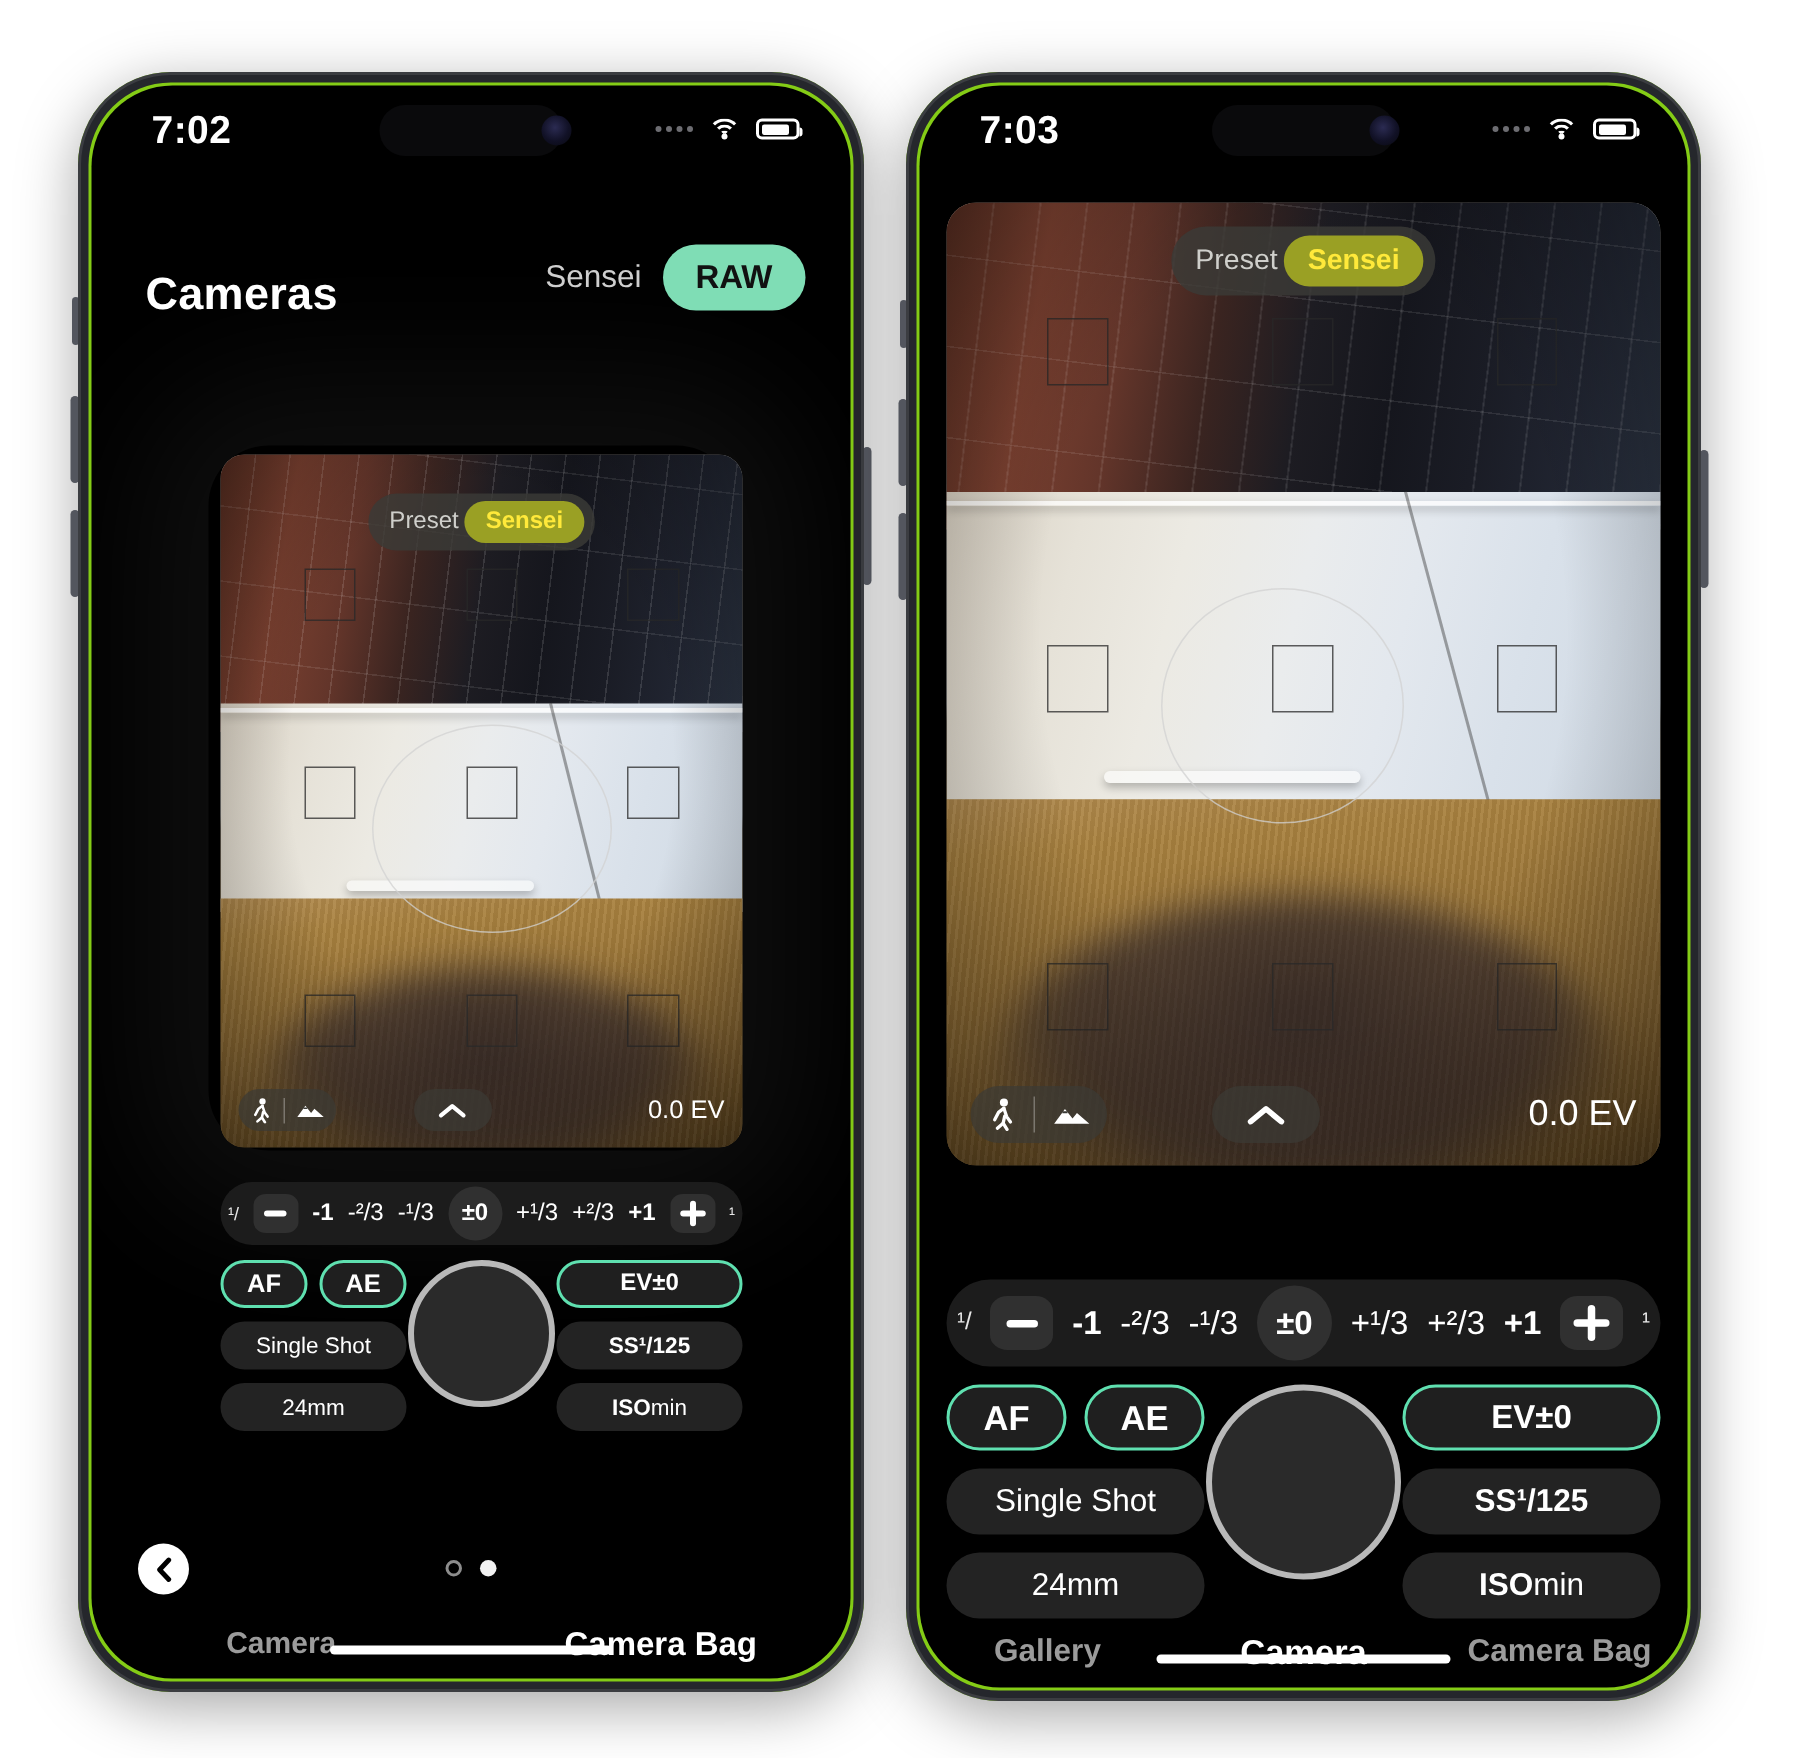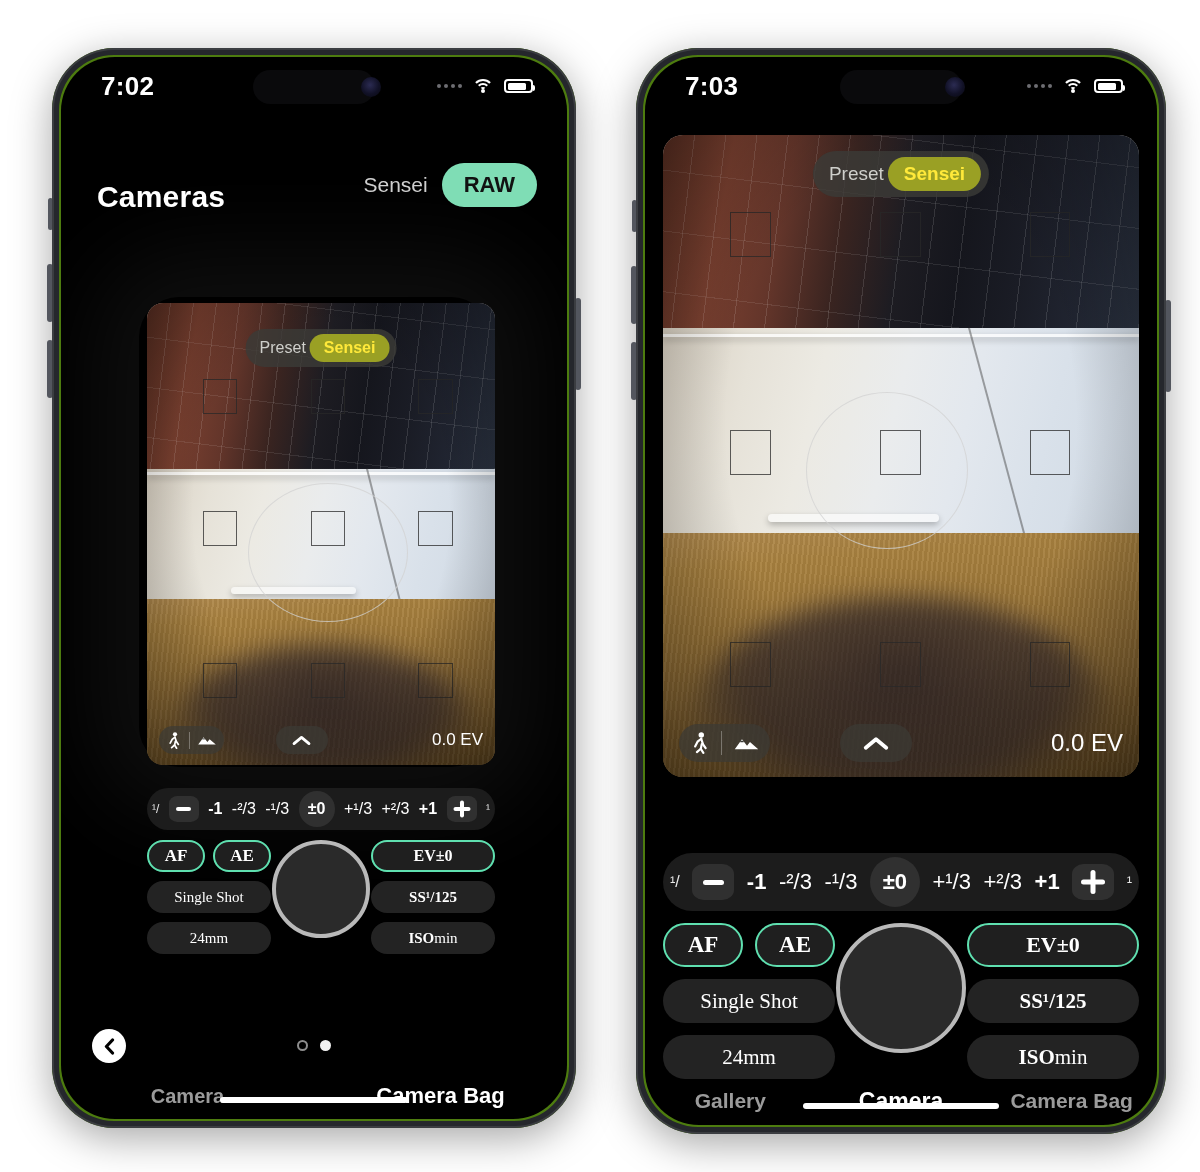--- a/index.html
+++ b/index.html
@@ -5,27 +5,27 @@
   * { margin:0; padding:0; box-sizing:border-box; }
   html, body {
     width:1200px; height:1172px;
     background:#ffffff;
     font-family:"Liberation Sans", sans-serif;
     overflow:hidden;
   }
   .stage { position:relative; width:1200px; height:1172px; background:#fff; }
 
   
-  .phone { position:absolute; border-radius:62px; background:#4d7c0f;
+  .phone { position:absolute; border-radius:62px; background:#84cc16;
            box-shadow:0 10px 40px rgba(0,0,0,.35); }
   .phone::after{ content:""; position:absolute; inset:0; border-radius:62px;
            box-shadow:inset 0 0 0 2px rgba(255,255,255,.10),
                       inset 0 0 0 7px #25272c; pointer-events:none; }
   .phone.left  { left:52px;  top:48px;  width:524px; height:1080px; }
-  .phone.right { left:636px; top:48px;  width:530px; height:1086px; }
+  .phone.right { left:604px; top:48px;  width:530px; height:1086px; }
 
   .screen { position:absolute; inset:9px; border-radius:54px; background:#000;
             overflow:hidden; }
 
   
   .btn-side { position:absolute; background:#53565e; border-radius:3px; }
   .sb-silent{ left:-4px; width:5px; height:32px; }
   .sb-volu  { left:-5px; width:6px; height:58px; }
   .sb-vold  { left:-5px; width:6px; height:58px; }
   .sb-power { right:-5px; width:6px; height:92px; }
@@ -116,21 +116,21 @@
       display:flex; align-items:center; justify-content:center; font-weight:700; }
   .ev-knob{ background:rgba(255,255,255,.09); border-radius:28%;
       display:flex; align-items:center; justify-content:center; }
   .glyph-minus{ background:#fff; border-radius:3px; }
   .glyph-plus{ position:relative; }
   .glyph-plus i,.glyph-plus b{ position:absolute; background:#fff; border-radius:3px;
       left:50%; top:50%; transform:translate(-50%,-50%); }
   .ev-edge{ color:#e8e8e8; }
 
   
-  .ctrl-wrap{ position:relative; display:flex; align-items:flex-start;font-family:Liberation Serif, serif; }
+  .ctrl-wrap{ position:relative; display:flex; align-items:flex-start; }
   .col{ display:flex; flex-direction:column; }
   .pill{ background:#232323; border-radius:999px; color:#fff;
       display:flex; align-items:center; justify-content:center; }
   .pill.outline{ border:2px solid #5fe0b0; background:#1f1f1f; font-weight:700; }
   .pill.split{ }
   .pill .k{ font-weight:700; }
   .pill .v{ font-weight:700; }
   .shutter{ border-radius:50%; background:#2a2a2a; border:4px solid #b9b9b9; }
 
   

